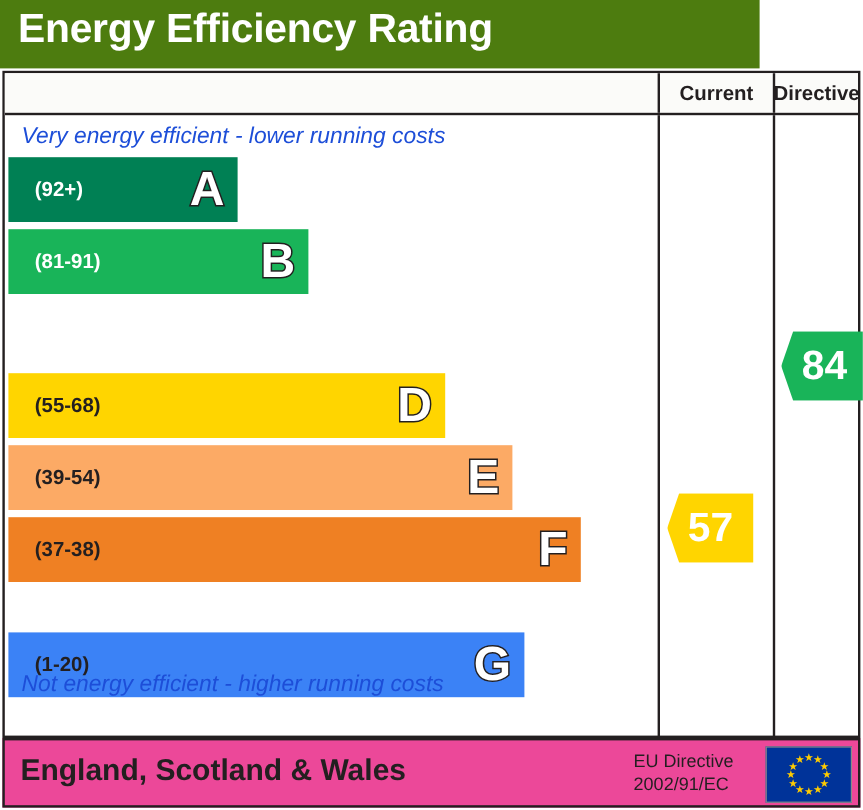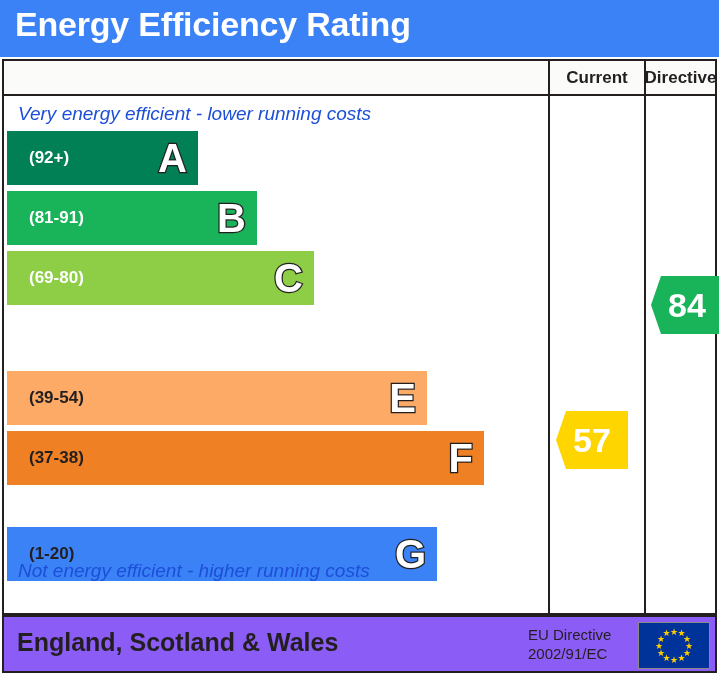--- a/index.html
+++ b/index.html
@@ -7,22 +7,22 @@
 
   .epc{
     position:relative;
     width:719px;height:675px;
     box-sizing:border-box;
     background:#ffffff;
   }
 
   
   .title-bar{
-    position:absolute;left:0;top:0;width:719px;height:57px;
-    background:#3b82f6;
+    position:absolute;left:0;top:0;width:633px;height:57px;
+    background:#4d7c0f;
   }
   .title-bar .title-text{
     position:absolute;left:15px;top:5px;
     font-size:34px;font-weight:bold;color:#ffffff;
     letter-spacing:-0.2px;
     white-space:nowrap;
   }
 
   
   .table-frame{
@@ -101,21 +101,21 @@
     color:#ffffff;
     font-size:34px;font-weight:bold;
   }
 
   
   .footer{
     position:absolute;left:2px;top:615px;
     width:715px;height:58px;
     box-sizing:border-box;
     border:2px solid #231f20;
-    background:#8b5cf6;
+    background:#ec4899;
   }
   .footer .region{
     position:absolute;left:13px;top:11px;
     font-size:25px;font-weight:bold;color:#231f20;
     white-space:nowrap;
   }
   .footer .directive{
     position:absolute;left:524px;top:8px;
     font-size:15px;color:#231f20;line-height:19px;
     text-align:left;
@@ -158,23 +158,23 @@
 
     <div class="bands" id="bands-container">
         <div class="band" style="top: 0px; width: 191px; background: rgb(0, 128, 84);">
           <span class="range" style="color: rgb(255, 255, 255);">(92+)</span>
           <span class="letter">A</span>
         </div>
         <div class="band" style="top: 60px; width: 250px; background: rgb(25, 180, 89);">
           <span class="range" style="color: rgb(255, 255, 255);">(81-91)</span>
           <span class="letter">B</span>
         </div>
-        <div class="band" style="top: 120px; width: 307px; background: rgb(141, 206, 70);">
-          <span class="range" style="color: rgb(255, 255, 255);">(69-80)</span>
-          <span class="letter">C</span>
+        <div class="band" style="top: 180px; width: 364px; background: rgb(255, 213, 0);">
+          <span class="range" style="color: rgb(35, 31, 32);">(55-68)</span>
+          <span class="letter">D</span>
         </div>
         <div class="band" style="top: 240px; width: 420px; background: rgb(252, 170, 101);">
           <span class="range" style="color: rgb(35, 31, 32);">(39-54)</span>
           <span class="letter">E</span>
         </div>
         <div class="band" style="top: 300px; width: 477px; background: rgb(239, 128, 35);">
           <span class="range" style="color: rgb(35, 31, 32);">(37-38)</span>
           <span class="letter">F</span>
         </div>
         <div class="band" style="top: 360px; width: 430px; background: #3b82f6; margin-top: 36px;">

